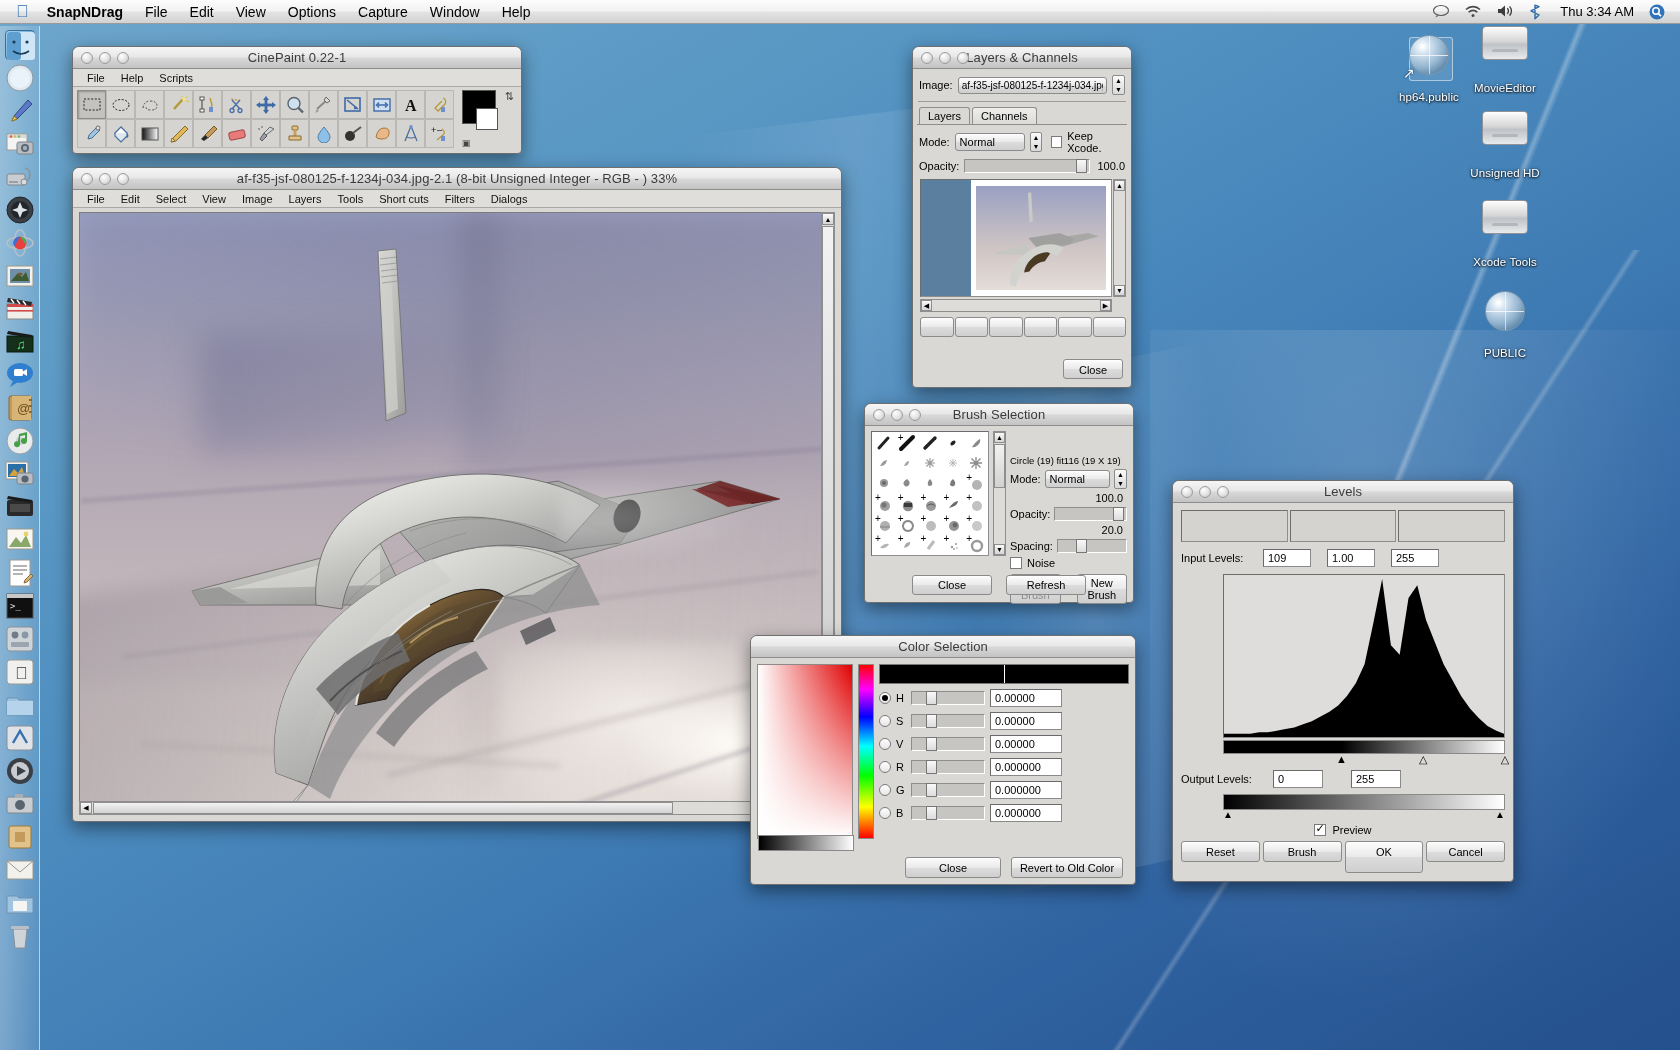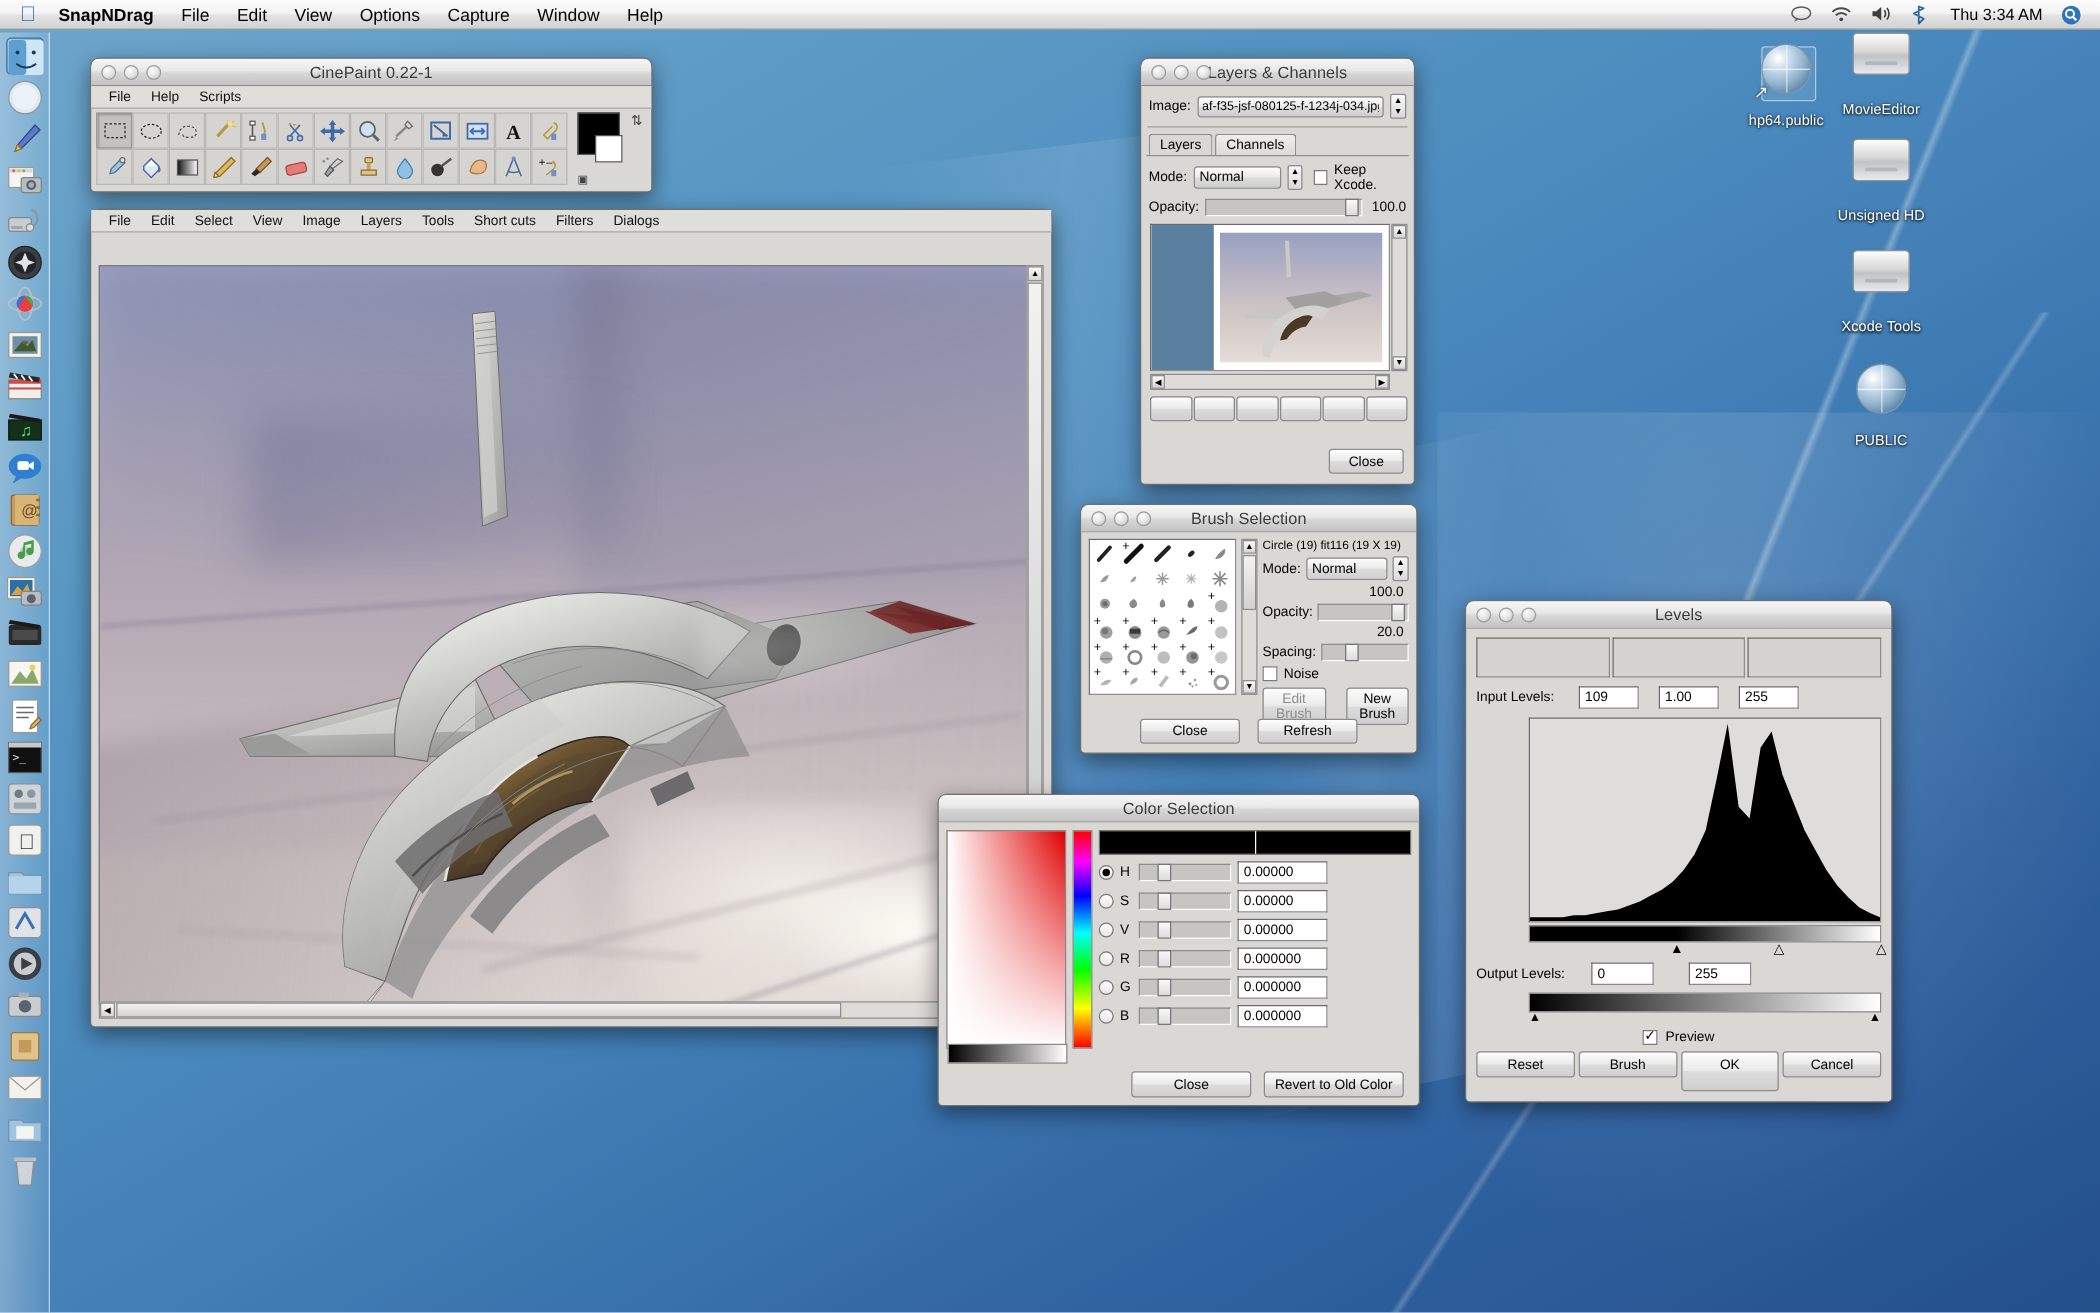--- a/index.html
+++ b/index.html
@@ -673,20 +673,28 @@
     <div style="margin-left:8px; position:relative; width:52px; height:58px;">
       <div style="position:absolute;left:0;top:0;width:34px;height:34px;background:#000;border:1px solid #555;"></div>
       <div style="position:absolute;left:14px;top:18px;width:22px;height:22px;background:#fff;border:1px solid #555;"></div>
       <div style="position:absolute;right:0;top:0;font-size:11px;color:#444;">⇅</div>
       <div style="position:absolute;left:0;bottom:0;font-size:9px;color:#444;">▣</div>
     </div>
   </div>
 </div>
 
 <div class="win" id="imgwin">
+  <div class="titlebar">
+    <div class="tb-buttons">
+      <div class="tb-btn"></div>
+      <div class="tb-btn"></div>
+      <div class="tb-btn"></div>
+    </div>
+    <div class="tb-title">af-f35-jsf-080125-f-1234j-034.jpg-2.1 (8-bit Unsigned Integer - RGB - ) 33%</div>
+  </div>
   <div class="menurow">
     <span class="mi">File</span>
     <span class="mi">Edit</span>
     <span class="mi">Select</span>
     <span class="mi">View</span>
     <span class="mi">Image</span>
     <span class="mi">Layers</span>
     <span class="mi">Tools</span>
     <span class="mi">Short cuts</span>
     <span class="mi">Filters</span>
@@ -1119,21 +1127,21 @@
       </div>
     </div>
 
     <div class="scrollbar-v" style="width:13px;height:125px;position:relative;">
       <div class="sb-arrow" style="position:absolute;top:0;left:0;width:11px;height:11px;">▲</div>
       <div class="sb-thumb" style="position:absolute;top:12px;left:0;width:11px;height:44px;"></div>
       <div class="sb-arrow" style="position:absolute;bottom:0;left:0;width:11px;height:11px;">▼</div>
     </div>
 
     <div style="flex:1; display:flex; flex-direction:column; gap:3px;">
-      <div class="lbl" style="font-size:9.5px;">Circle (19) fit116   (19 X 19)</div>
+      <div class="lbl" style="font-size:9.5px;margin-top:24px;">Circle (19) fit116   (19 X 19)</div>
       <div style="display:flex;align-items:center;gap:4px;">
         <span class="lbl">Mode:</span>
         <div class="btn" style="flex:1;text-align:left;padding:2px 4px;">
           <span>Normal</span>
         </div>
         <div class="spin">
             <i>▲</i>
             <i>▼</i>
           </div>
       </div>

